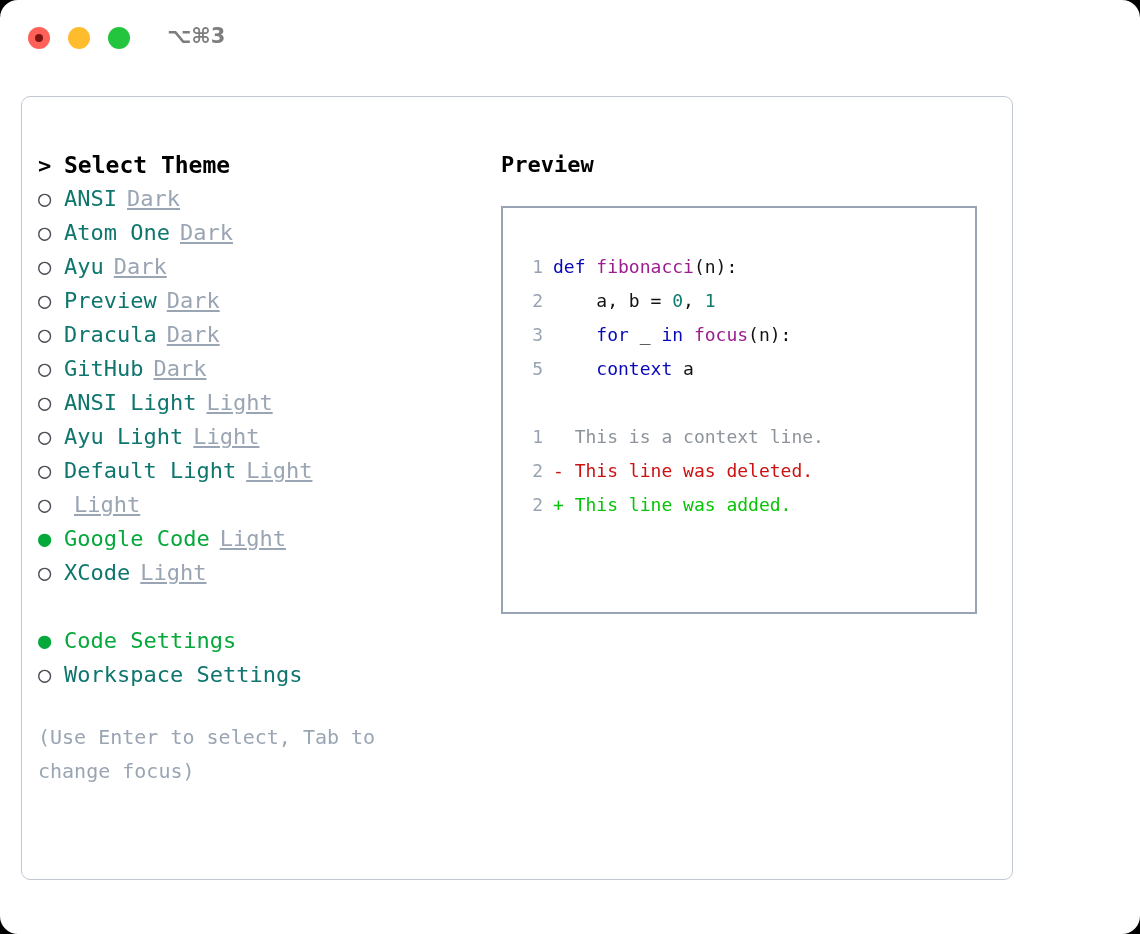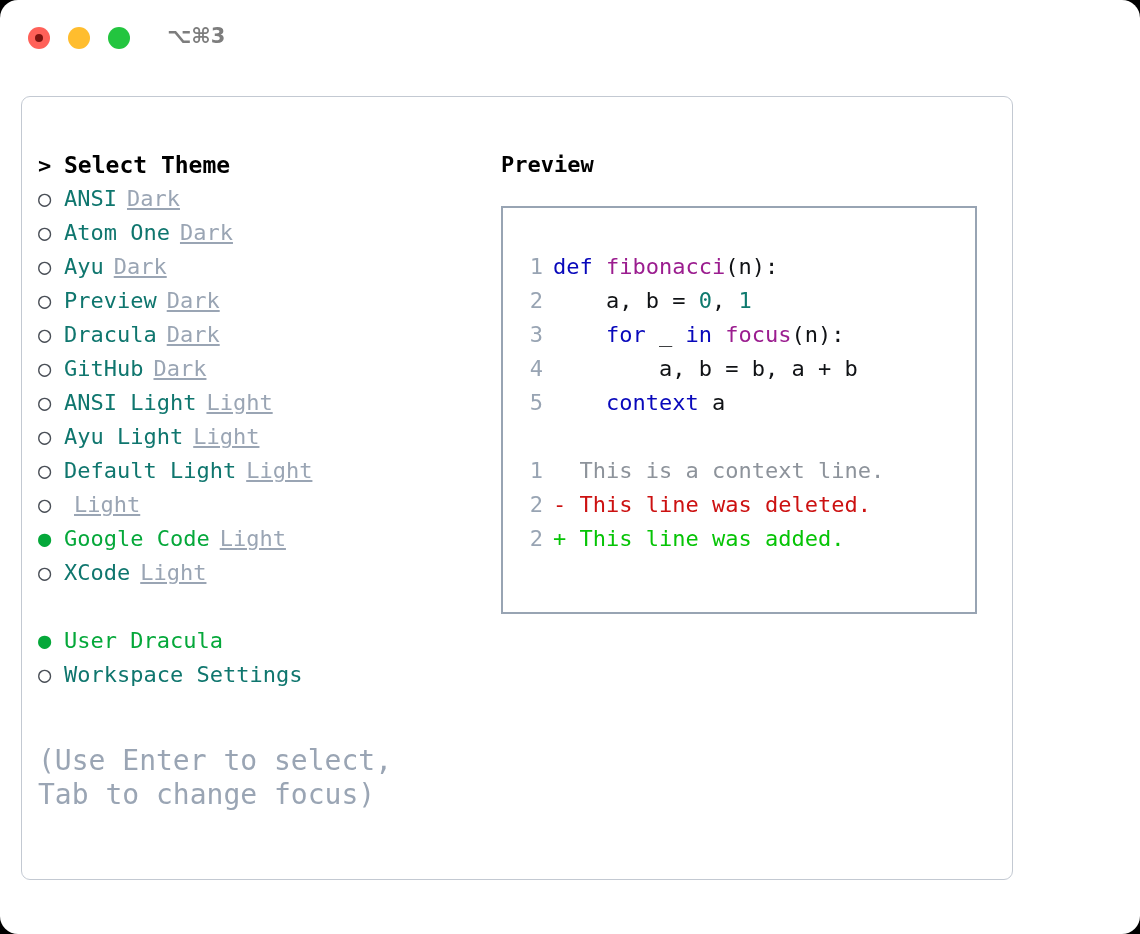--- a/index.html
+++ b/index.html
@@ -125,22 +125,22 @@
   }
   .heading-row .marker { color: #000000; font-weight: bold; }
 
   .group-gap { height: 34px; }
 
   .apply-heading .row-label {
     color: #1c1f23;
   }
 
   .hint {
-    margin-top: 52px;
-    font-size: 28px;
+    margin-top: 28px;
+    font-size: 20px;
     line-height: 34px;
     color: #9aa5b4;
     width: 420px;
     white-space: normal;
   }
 
   
   .right-pane {
     position: absolute;
     left: 479px;
@@ -162,21 +162,21 @@
     background: #ffffff;
     position: relative;
   }
   .code-inner {
     position: absolute;
     left: 16px;
     top: 42px;
     right: 8px;
   }
   .code-line {
-    font-size: 22px;
+    font-size: 18px;
     line-height: 34px;
     white-space: pre;
   }
   .lnum {
     display: inline-block;
     width: 24px;
     text-align: right;
     color: #98a4b3;
     margin-right: 10px;
   }
@@ -275,40 +275,39 @@
             <span class="row-tag">Light</span>
           </div>
         </div>
 
       <div class="group-gap"></div>
 
 
       <div id="apply-list">
           <div class="list-row">
             <span class="marker filled">●</span>
-            <span class="row-label selected">User Dracula</span>
+            <span class="row-label selected">Code Settings</span>
           </div>
           <div class="list-row">
             <span class="marker">○</span>
             <span class="row-label">Workspace Settings</span>
           </div>
         </div>
 
       <div class="hint">(Use Enter to select, Tab to change focus)</div>
     </div>
 
     <div class="right-pane">
       <div class="preview-title">Preview</div>
       <div class="code-box">
         <div class="code-inner">
           <div id="code-lines">
               <div class="code-line"><span class="lnum">1</span><span class="tok-kw">def </span><span class="tok-fn">fibonacci</span><span class="tok-punc">(n):</span></div>
               <div class="code-line"><span class="lnum">2</span><span class="tok-txt">    a, b = </span><span class="tok-num">0</span><span class="tok-txt">, </span><span class="tok-num">1</span></div>
               <div class="code-line"><span class="lnum">3</span><span class="tok-txt">    </span><span class="tok-kw">for</span><span class="tok-txt"> _ </span><span class="tok-kw">in</span><span class="tok-txt"> </span><span class="tok-fn">focus</span><span class="tok-punc">(n):</span></div>
-              <div class="code-line"><span class="lnum">4</span><span class="tok-txt">        a, b = b, a + b</span></div>
               <div class="code-line"><span class="lnum">5</span><span class="tok-txt">    </span><span class="tok-kw">context</span><span class="tok-txt"> a</span></div>
             </div>
           <div class="diff-gap"></div>
           <div id="diff-lines">
               <div class="code-line"><span class="lnum">1</span><span class="diff-ctx">  </span><span class="diff-ctx">This is a context line.</span></div>
               <div class="code-line"><span class="lnum">2</span><span class="diff-del">- </span><span class="diff-del">This line was deleted.</span></div>
               <div class="code-line"><span class="lnum">2</span><span class="diff-add">+ </span><span class="diff-add">This line was added.</span></div>
             </div>
         </div>
       </div>

